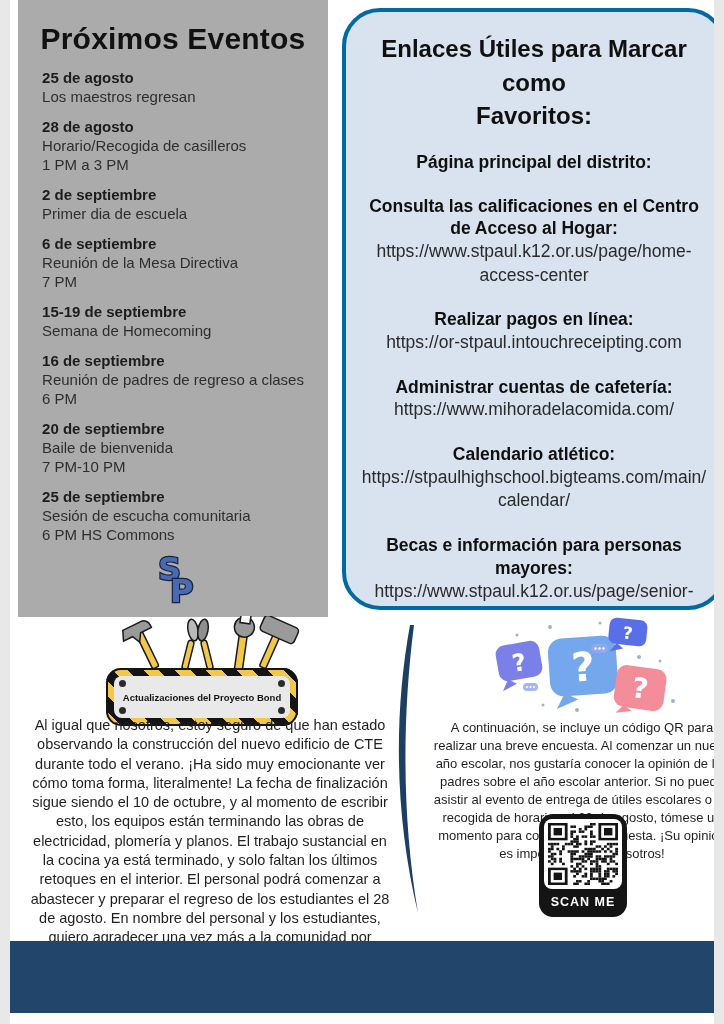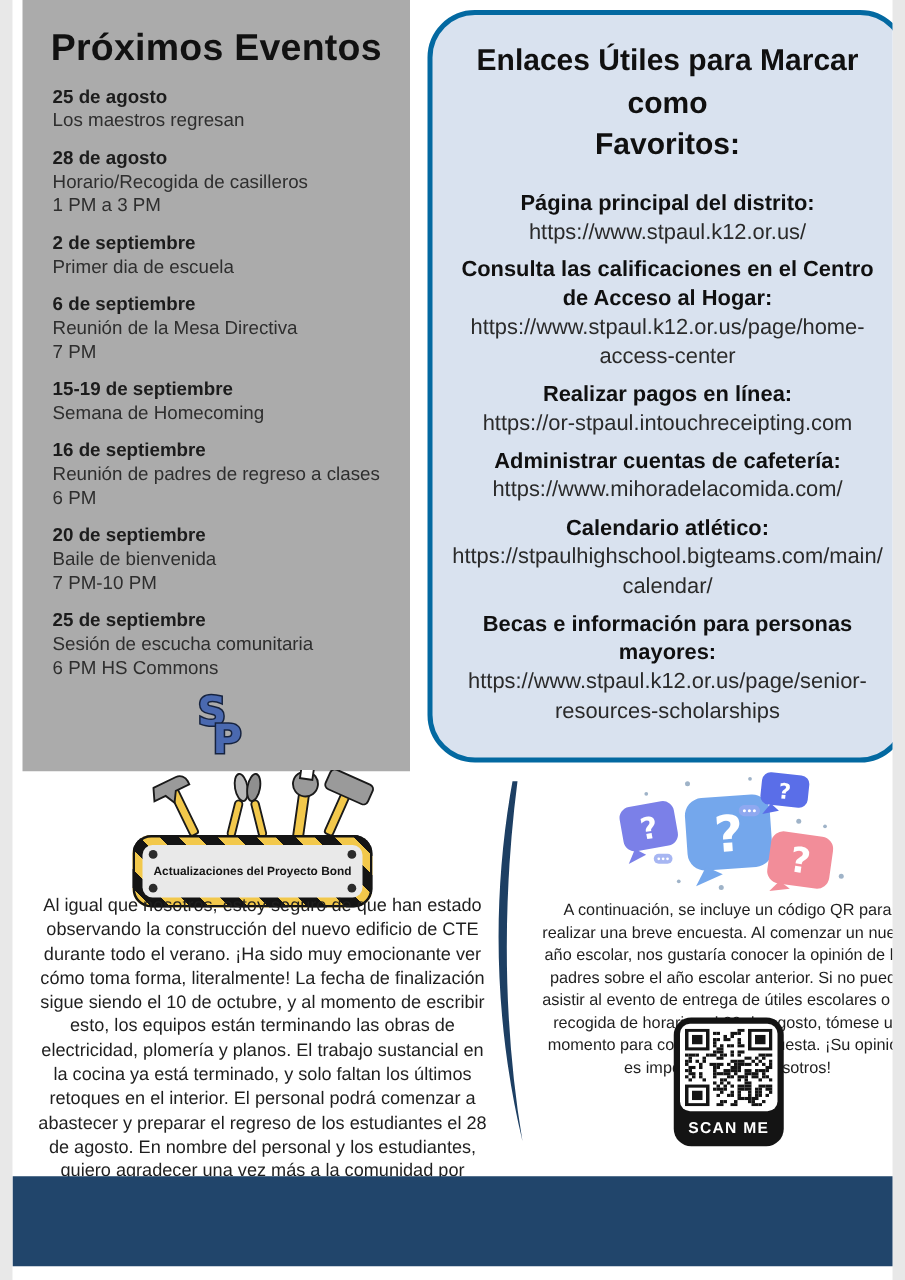--- a/index.html
+++ b/index.html
@@ -16,21 +16,21 @@
   .events-list { display:flex; flex-direction:column; gap:11px; margin-top:12px; }
   .event-date { font-size:15px; font-weight:bold; color:#1c1c1c; line-height:19px; }
   .event-lines { font-size:15px; color:#2e2e2e; line-height:19px; white-space:pre-line; }
   .logo-wrap { margin-top:8px; }
 
   
   .links-panel { position:absolute; left:332px; top:8px; width:384px; height:602px;
     background:#d9e2ef; border:4px solid #0369a1; border-radius:38px;
     padding:20px 12px 0; text-align:center; overflow:hidden; }
   .links-title { font-size:24px; font-weight:bold; color:#101010; line-height:1.4; white-space:pre-line; }
-  .links-list { display:flex; flex-direction:column; gap:7px; margin-top:18px; }
+  .links-list { display:flex; flex-direction:column; gap:21px; margin-top:18px; }
   .link-label { font-size:17.5px; font-weight:bold; color:#101010; line-height:1.3; }
   .link-url { font-size:17.5px; color:#2a2a2a; line-height:1.35; word-break:break-word; cursor:pointer; }
 
   
   .bond-banner { position:absolute; left:93px; top:616px; width:198px; }
   .tools-svg { display:block; margin:0 auto -6px; }
   .bond-sign { position:relative; width:192px; height:58px; margin:0 auto; border-radius:15px;
     background:repeating-linear-gradient(45deg,#f2c84b 0 11px,#141414 11px 22px);
     padding:8px; box-shadow:0 0 0 2px #141414 inset;text-align:center; }
   .bond-sign-inner { position:relative; width:100%; height:100%; background:#e9e9e9; border-radius:8px;
@@ -117,21 +117,20 @@
     </div>
     <div class="rule bottom"></div>
   </div>
 
   <div class="links-panel">
     <div class="links-title">Enlaces Útiles para Marcar como
 Favoritos:</div>
     <div class="links-list">
       <div class="link-group">
         <div class="link-label">Página principal del distrito:</div>
-        <div class="link-url">https://www.stpaul.k12.or.us/</div>
       </div>
       <div class="link-group">
         <div class="link-label">Consulta las calificaciones en el Centro de Acceso al Hogar:</div>
         <div class="link-url">https://www.stpaul.k12.or.us/page/home-access-center</div>
       </div>
       <div class="link-group">
         <div class="link-label">Realizar pagos en línea:</div>
         <div class="link-url">https://or-stpaul.intouchreceipting.com</div>
       </div>
       <div class="link-group">

